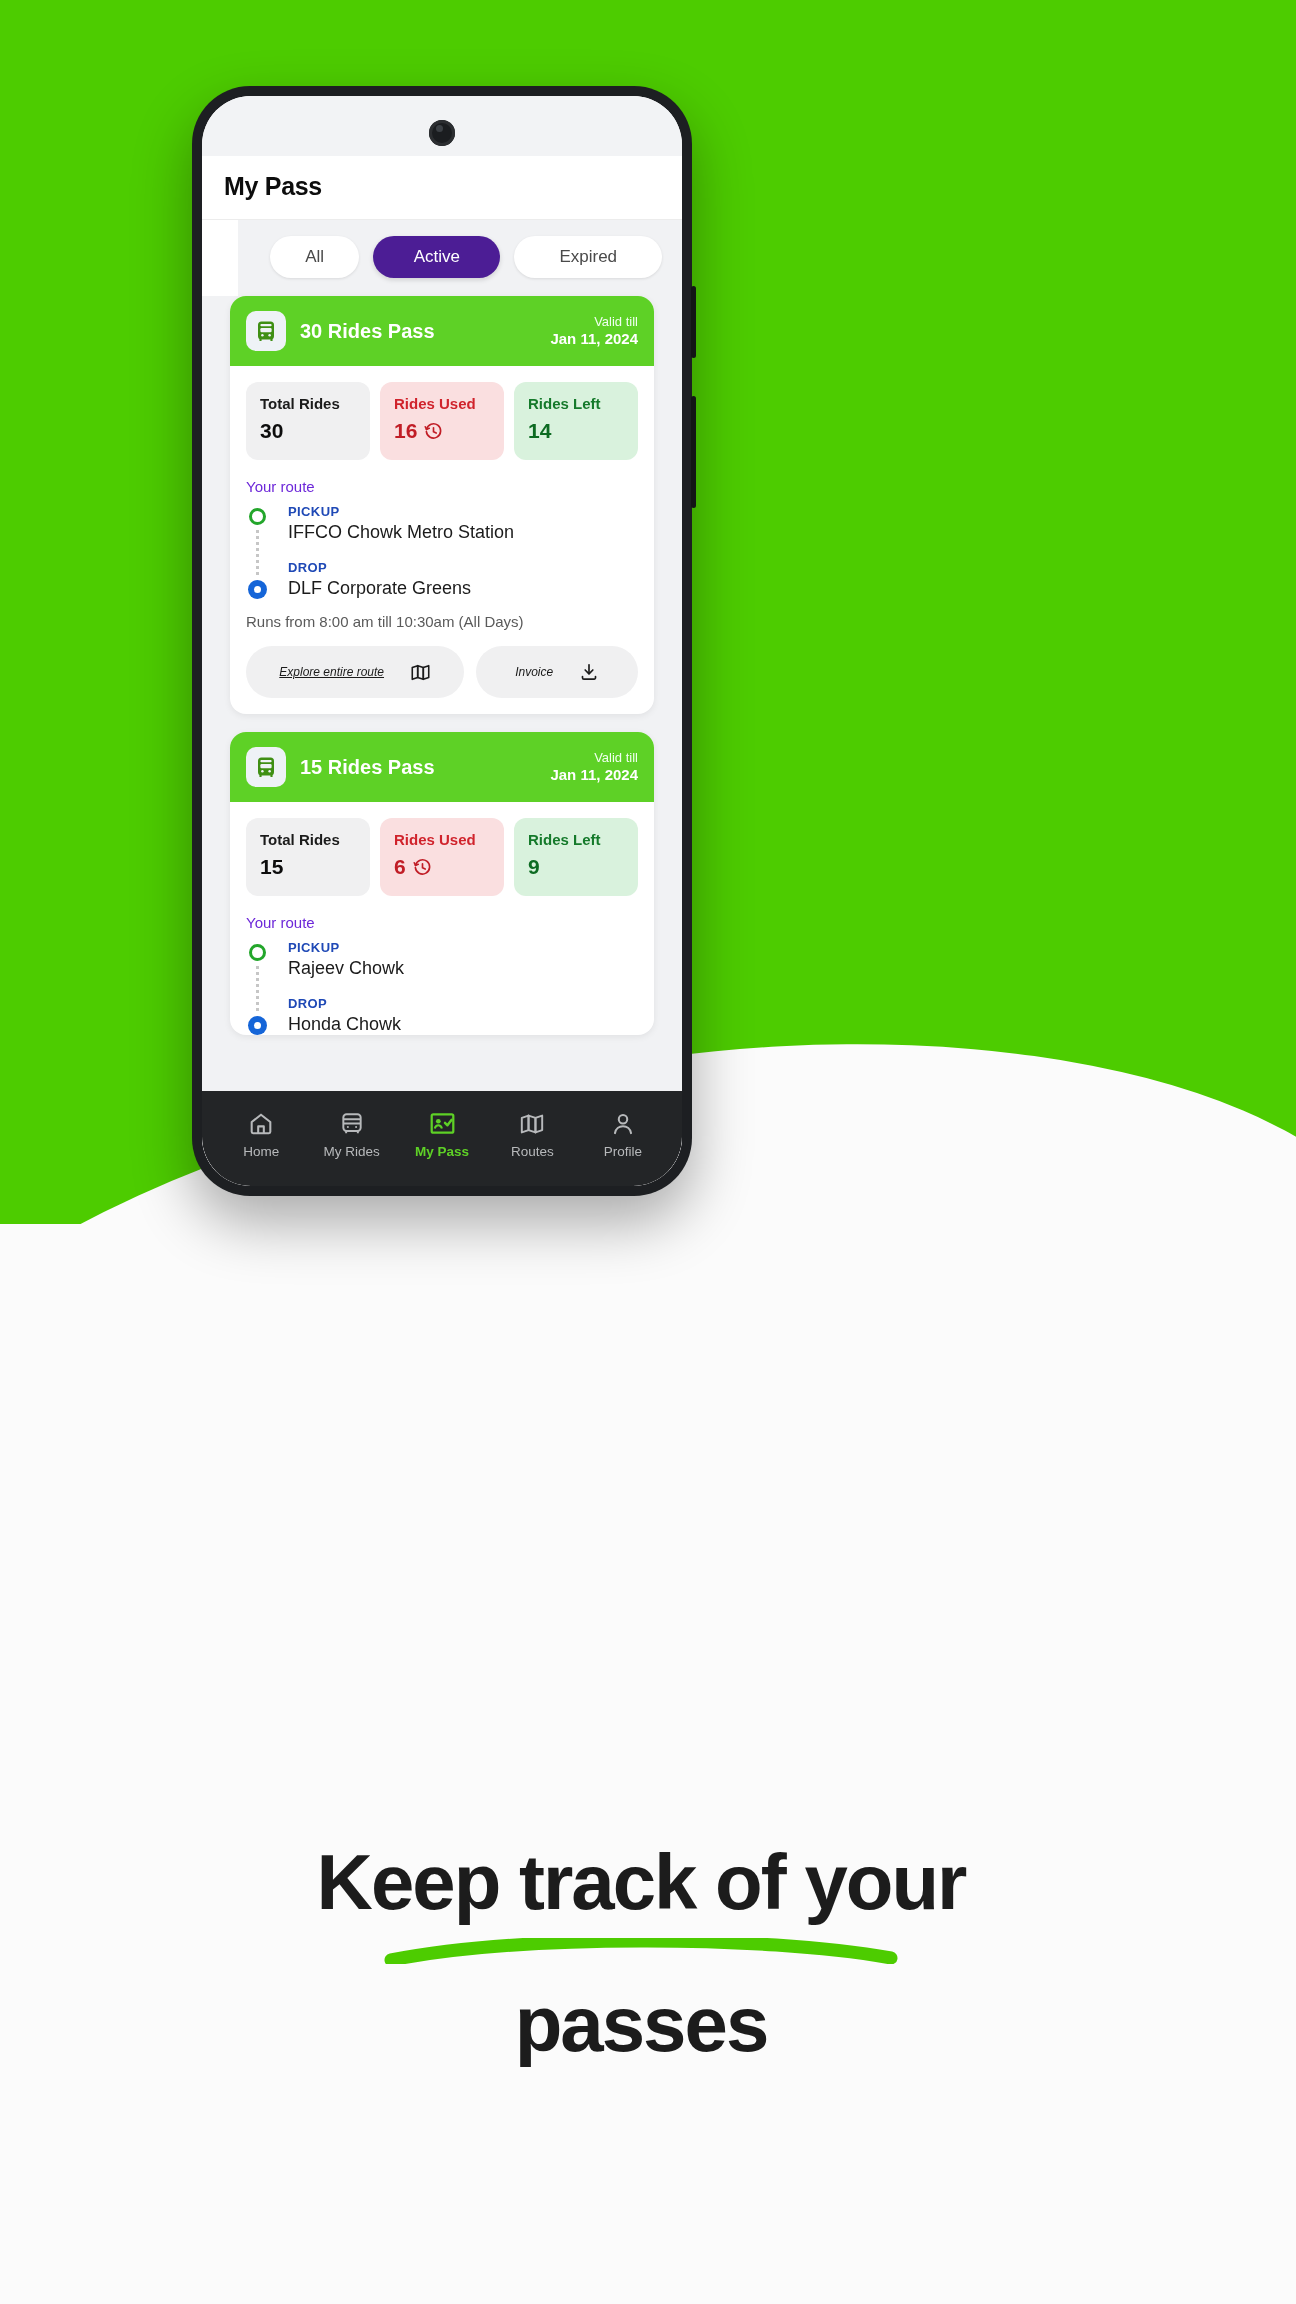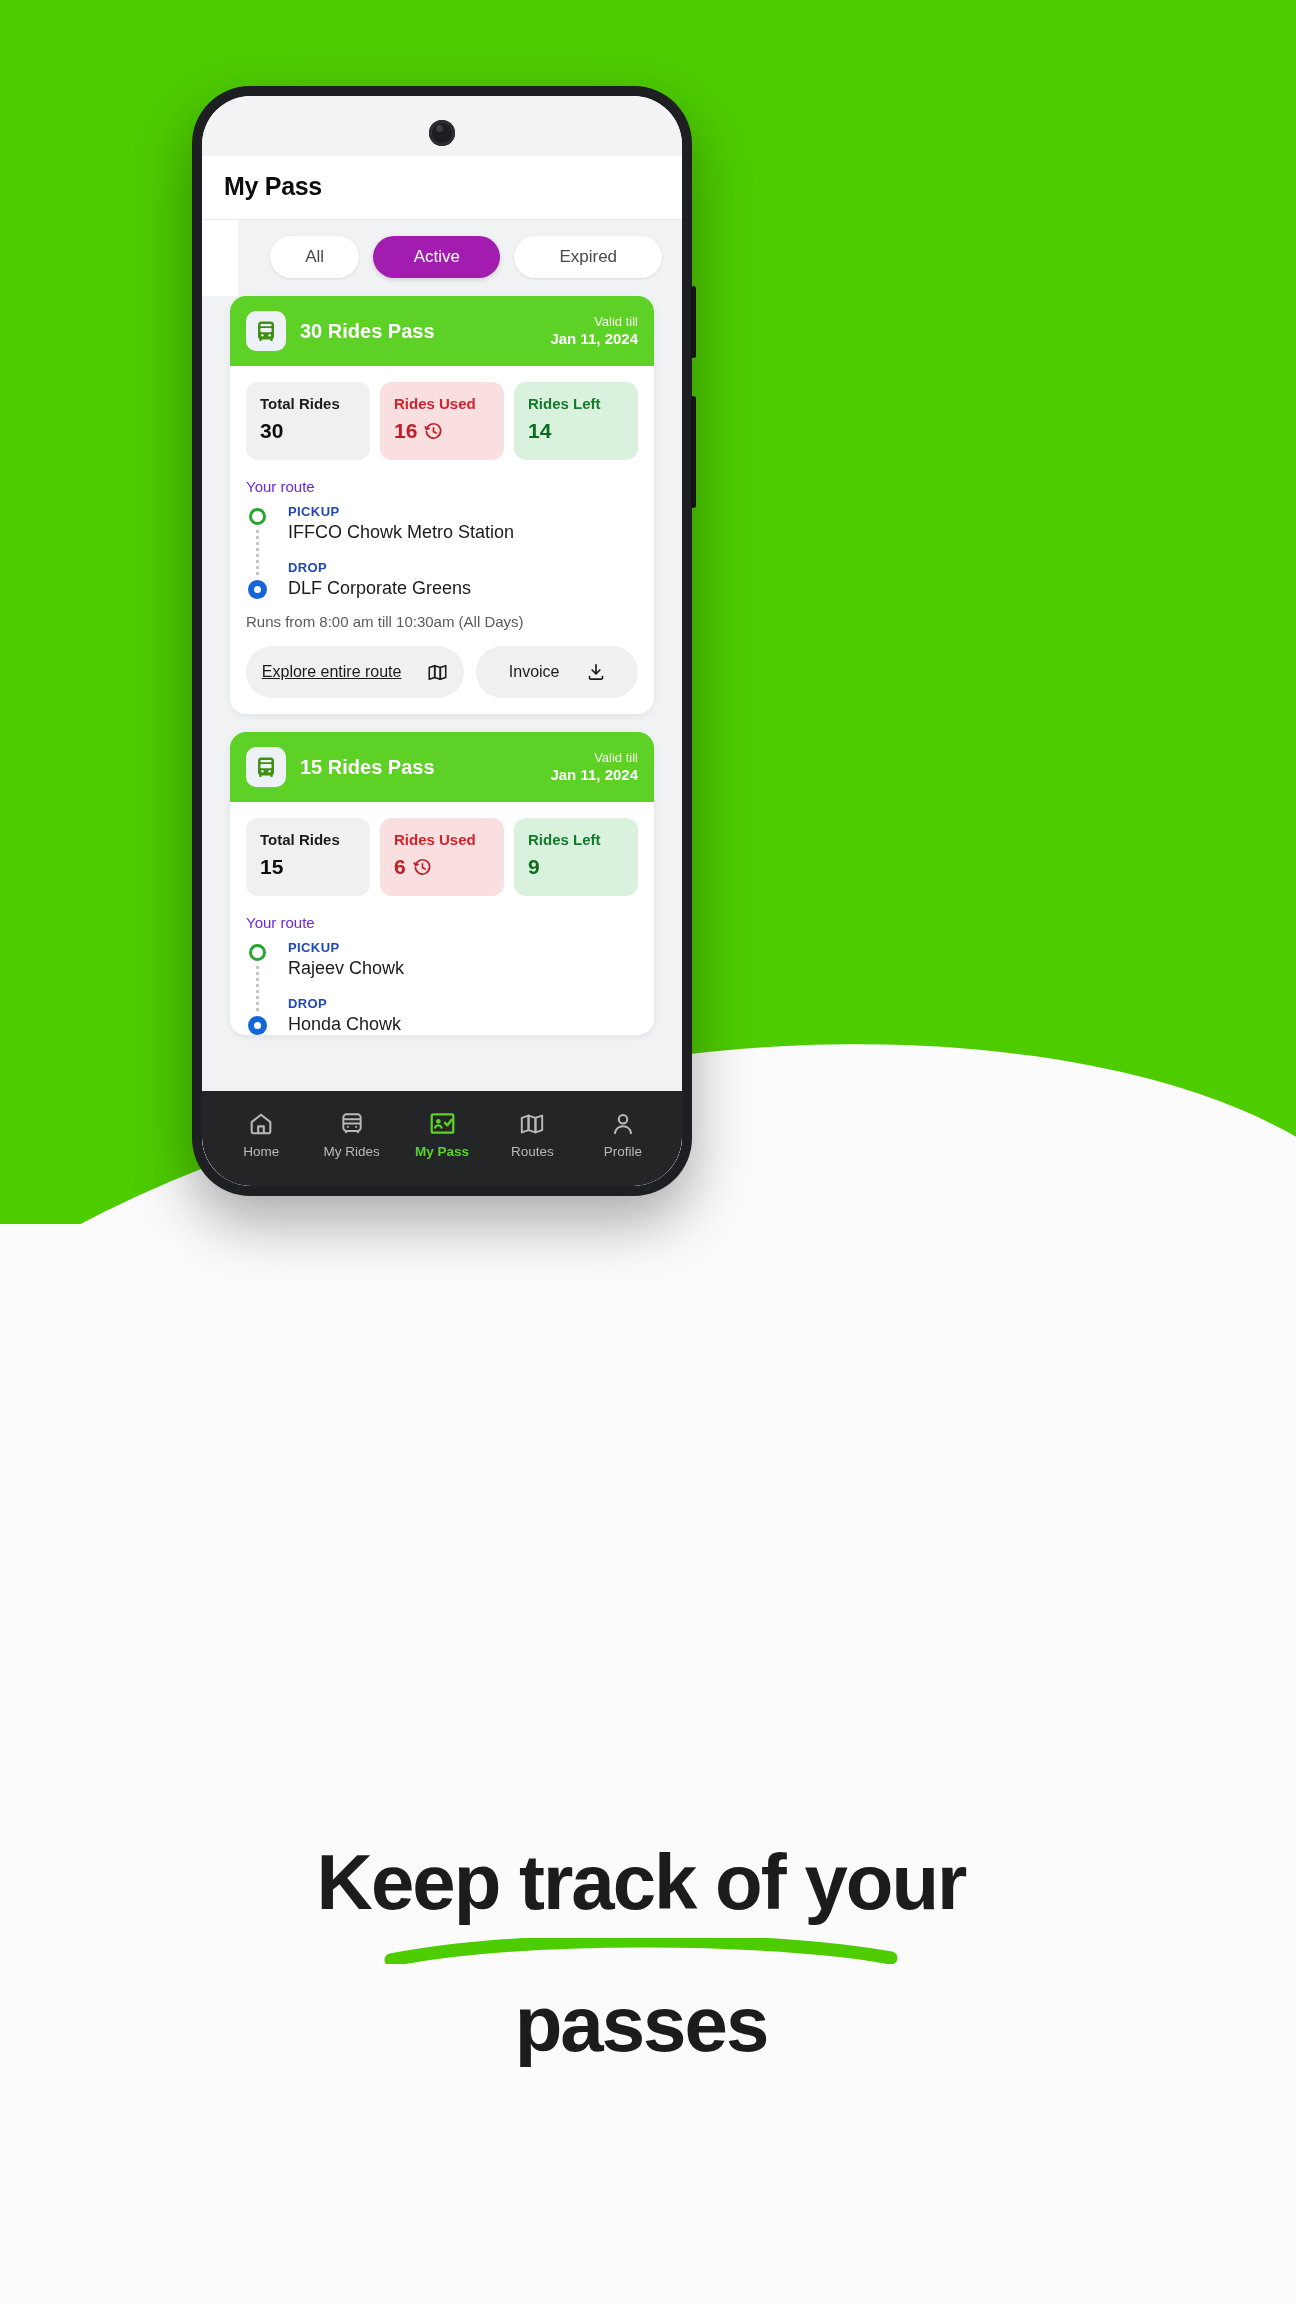--- a/index.html
+++ b/index.html
@@ -89,21 +89,21 @@
   }
   .tab {
     border-radius:22px; padding:11px 0;
     font-size:17px; text-align:center;
     background:#ffffff; color:#4a4a4a;
     box-shadow:0 1px 3px rgba(0,0,0,.10);
   }
   .tab.w-all { width:92px; }
   .tab.w-active { width:131px; }
   .tab.w-exp { width:152px; }
-  .tab.sel { background:#a21caf; color:#ffffff; box-shadow:0 2px 5px rgba(0,0,0,.14); }
+  .tab.sel { background:#4c1d95; color:#ffffff; box-shadow:0 2px 5px rgba(0,0,0,.14); }
 
   
   #scroll {
     background:#f1f2f4;
     height:876px;
     padding:0 28px;
     position:relative;
   }
   .card {
     background:#ffffff;
@@ -157,21 +157,21 @@
   .leg-block { margin-bottom:17px; }
   .leg-block.last { margin-bottom:0; }
   .leg-kind { font-size:13px; font-weight:700; color:#1f49b6; letter-spacing:.4px; }
   .leg-name { font-size:18px; color:#1b1b1b; margin-top:3px; }
   .runs { font-size:15px; color:#5a5a5a; padding:14px 16px 0 16px; }
 
   .actions { display:flex; gap:12px; padding:16px; }
   .act {
     background:#f0f0f1; border-radius:26px;
     height:52px; display:flex; align-items:center; justify-content:center;
-    gap:26px; font-size:16px; color:#1b1b1b;
+    gap:26px; font-size:12px; color:#1b1b1b;font-style:italic;
   }
   .act.explore { flex:1.35; }
   .act.invoice { flex:1; }
   .act .lbl-u { text-decoration:underline; }
 
   
   #bottom-nav {
     position:absolute; left:0; right:0; bottom:0;
     height:95px; background:#232527;
     display:flex; align-items:center; padding:0 14px 8px 14px;

